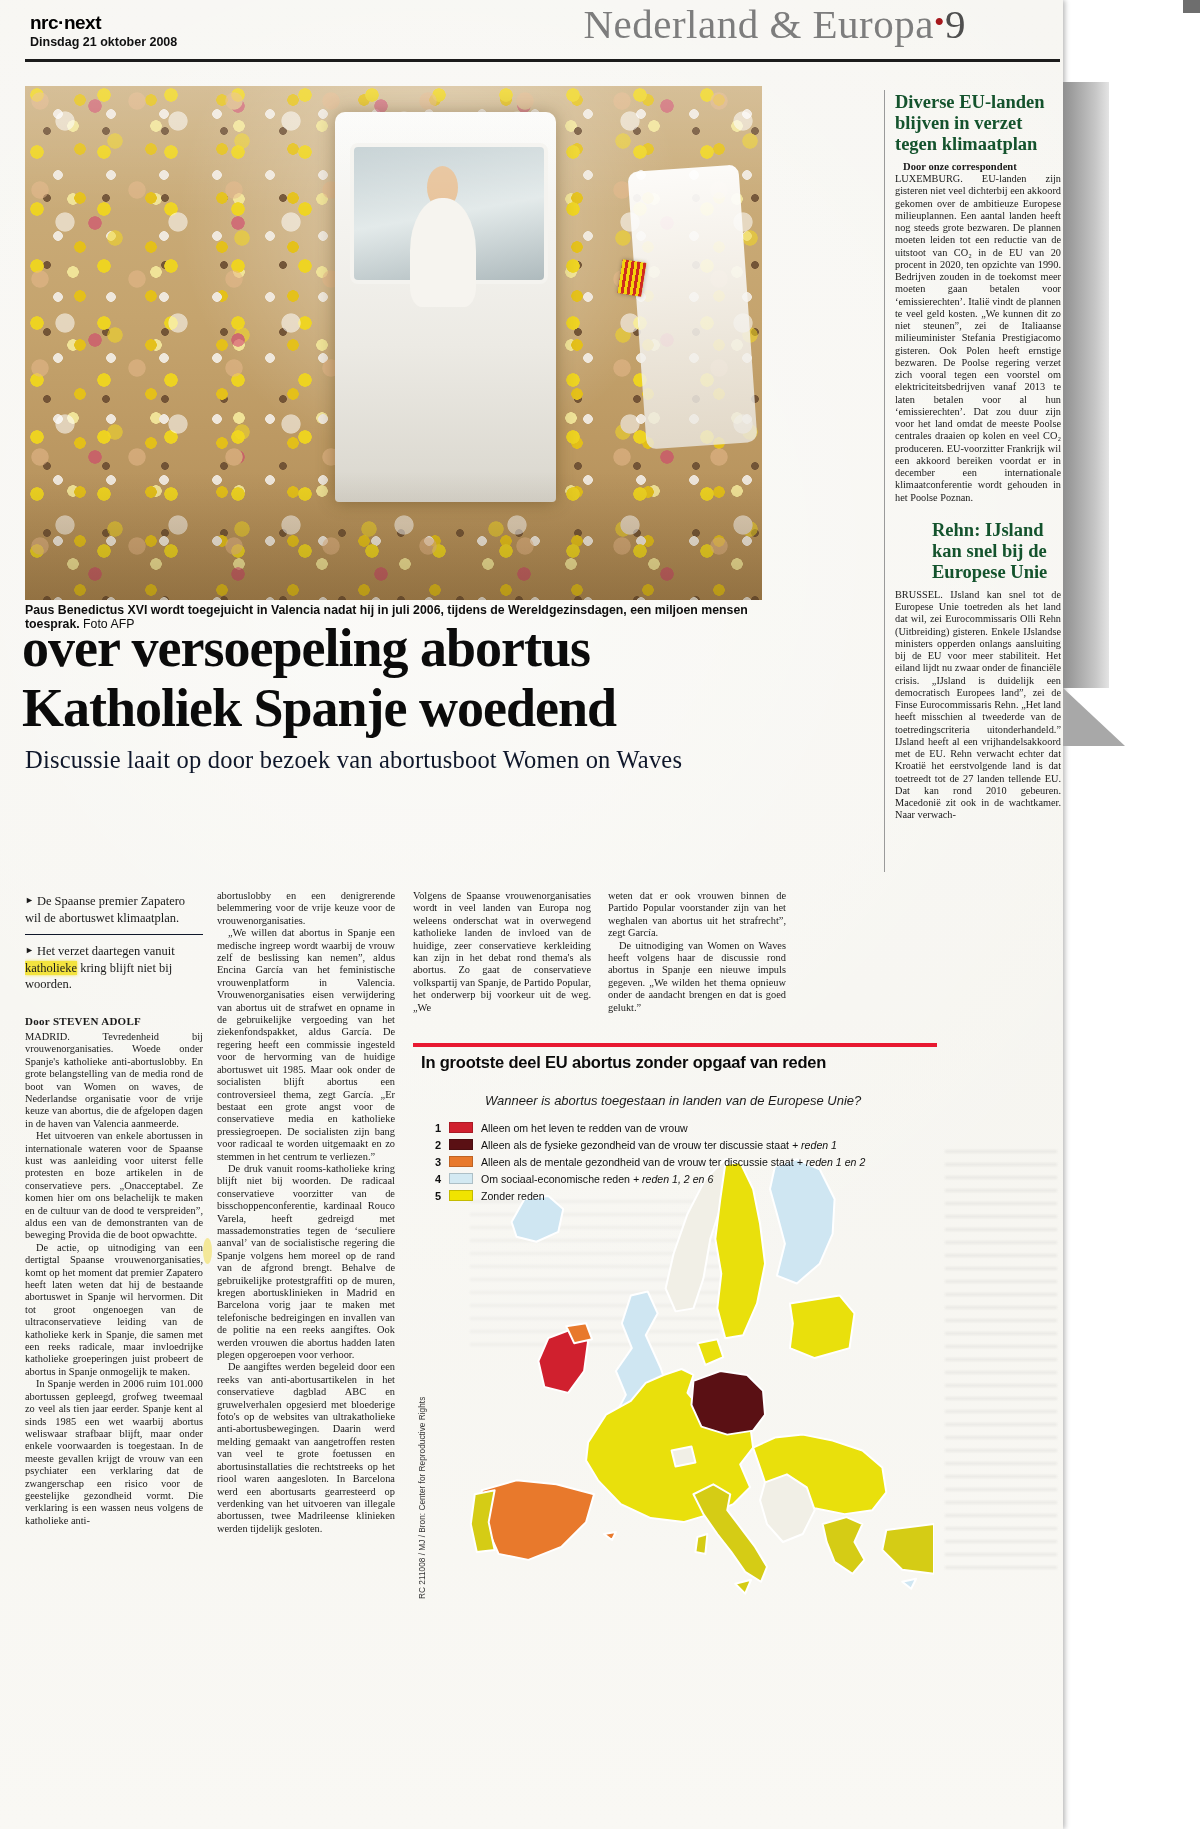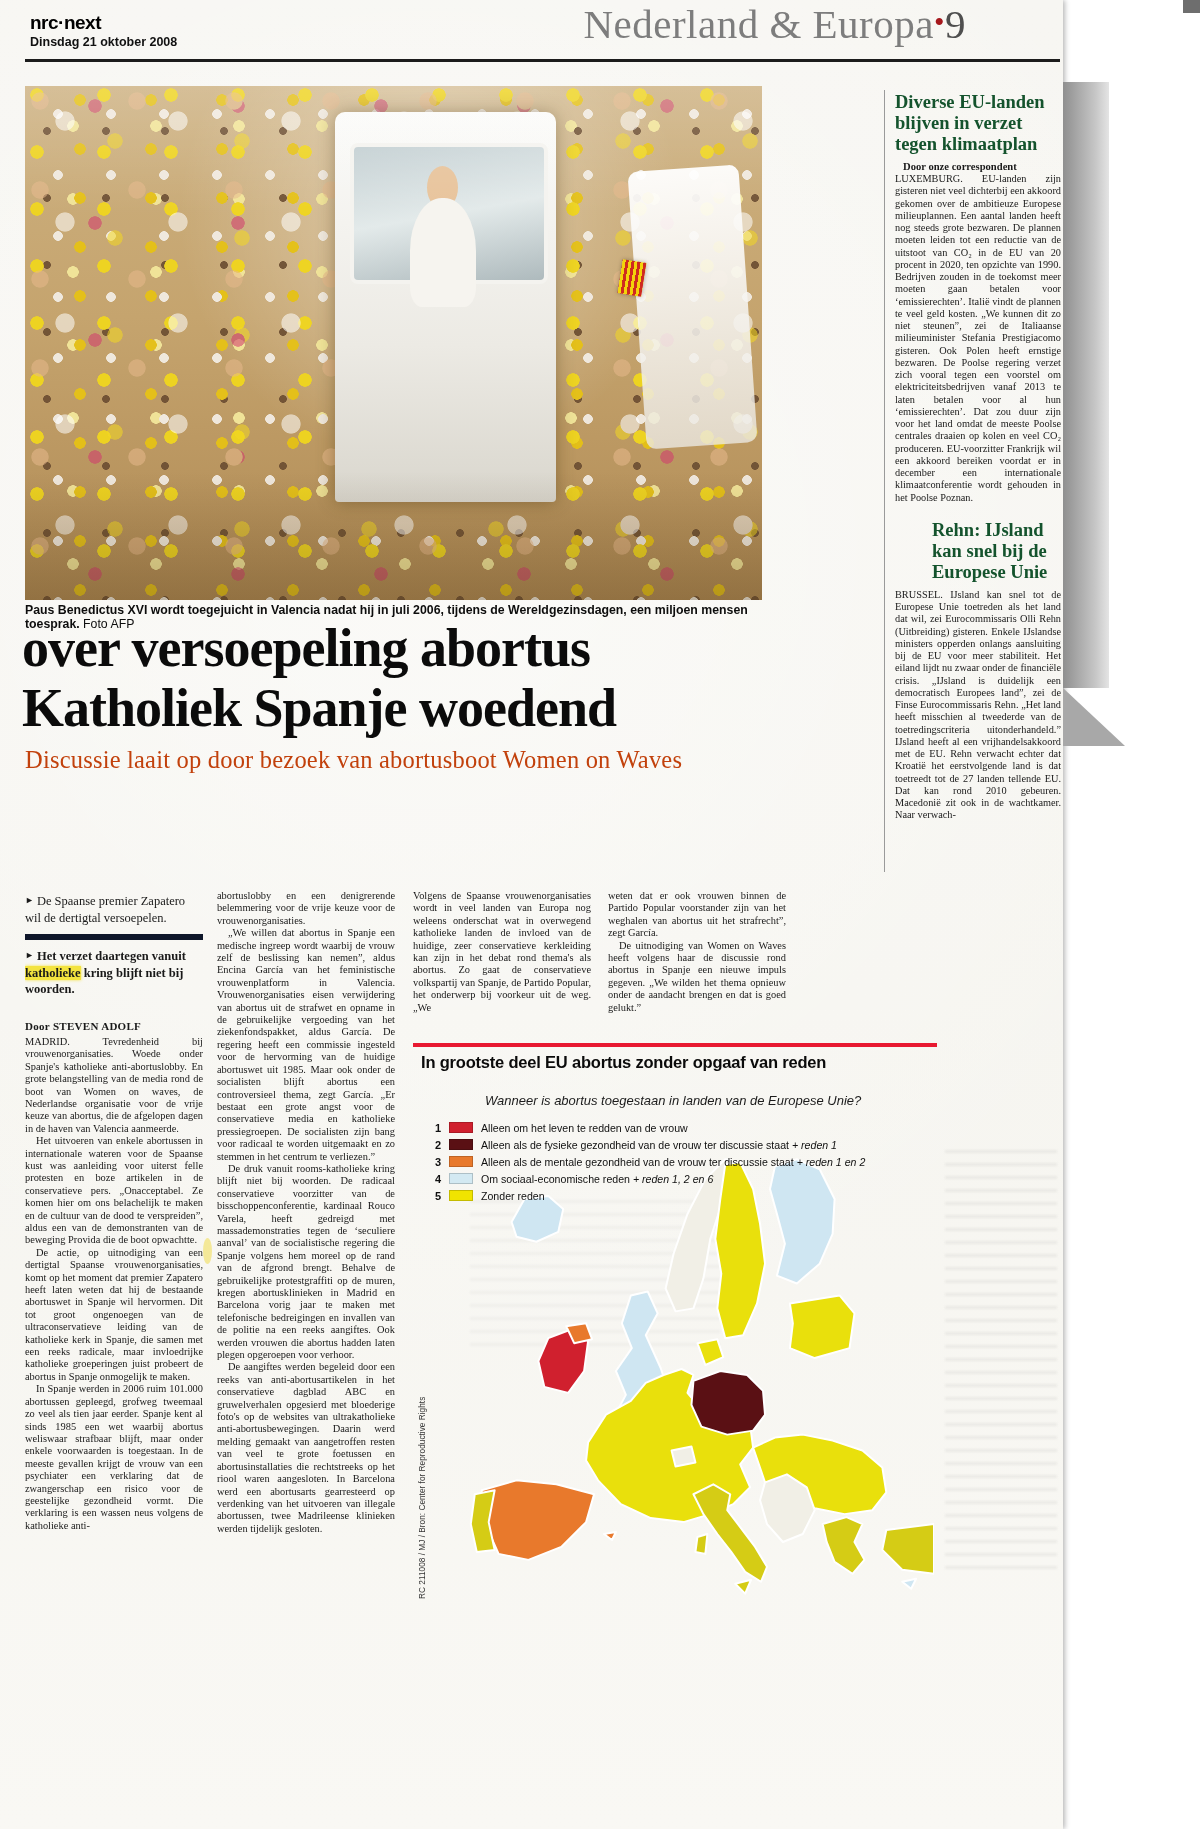--- a/index.html
+++ b/index.html
@@ -67,33 +67,33 @@
   .photo-shade{position:absolute;inset:0;background:linear-gradient(180deg,rgba(255,255,255,.18) 0%,transparent 25%,transparent 75%,rgba(70,50,20,.28) 100%);}
 
   .photo-caption{position:absolute;left:25px;top:603px;width:750px;
     font-family:"Liberation Sans",sans-serif;font-size:12.3px;font-weight:bold;color:#0d0d0d;}
   .photo-caption .credit{font-weight:normal;}
 
   
   .headline{position:absolute;left:22px;top:618px;width:800px;
     font-weight:bold;font-size:54px;line-height:60px;letter-spacing:-1px;color:#0b0b0b;}
   .subheadline{position:absolute;left:25px;top:746px;width:800px;
-    font-size:24.5px;color:#c2410c;letter-spacing:.2px;}
+    font-size:24.5px;color:#0f172a;letter-spacing:.2px;}
 
   
   .col{position:absolute;top:890px;font-size:10.4px;line-height:12.4px;text-align:justify;color:#191919;}
   .col p{margin:0;}
   .col p + p{text-indent:11px;}
   .col1{left:25px;width:178px;height:742px;overflow:hidden;}
   .col2{left:217px;width:178px;height:742px;overflow:hidden;}
   .col3{left:413px;width:178px;}
   .col4{left:608px;width:178px;}
   .bullets{font-size:12.5px;line-height:16.5px;text-align:left;margin-bottom:14px;}
   .bullet-item{padding:2px 0 8px 0;}
-  .bullet-item + .bullet-item{border-top:6px solid #0f172a;padding-top:7px;font-weight:bold;}
+  .bullet-item + .bullet-item{border-top:1px solid #0f172a;padding-top:7px;}
   .bullet-arrow{font-size:9px;vertical-align:2px;margin-right:3px;}
   .hl{background:#f3e33f;box-shadow:0 0 3px #f3e33f;}
   .byline{font-weight:bold;font-size:11px;margin:6px 0 4px 0;text-align:left;letter-spacing:.3px;}
 
   
   .sidebar{position:absolute;left:895px;top:92px;width:166px;}
   .sb-title{font-weight:bold;font-size:18.5px;line-height:21px;color:#14532d;margin:0 0 6px 0;}
   .sb-byline{font-weight:bold;font-size:10.6px;margin:0 0 1px 8px;}
   .sb-body{font-size:10.3px;line-height:12.25px;text-align:justify;margin:0;color:#191919;}
   .sb-title2{margin-top:16px;margin-left:37px;}
@@ -149,21 +149,21 @@
 <div class="photo-caption"><span>Paus Benedictus XVI wordt toegejuicht in Valencia nadat hij in juli 2006, tijdens de Wereldgezinsdagen, een miljoen mensen toesprak. </span><span class="credit">Foto AFP</span></div>
 
 <div class="headline">
   <div>over versoepeling abortus</div>
   <div>Katholiek Spanje woedend</div>
 </div>
 <div class="subheadline">Discussie laait op door bezoek van abortusboot Women on Waves</div>
 
 <div class="col col1">
   <div class="bullets">
-    <div class="bullet-item"><span class="bullet-arrow">►</span><span>De Spaanse premier Zapatero wil de dertigtal versoepelen.</span></div>
+    <div class="bullet-item"><span class="bullet-arrow">►</span><span>De Spaanse premier Zapatero wil de abortuswet klimaatplan.</span></div>
     <div class="bullet-item"><span class="bullet-arrow">►</span><span>Het verzet daartegen vanuit </span><span class="hl">katholieke</span><span> kring blijft niet bij woorden.</span></div>
   </div>
   <div class="byline">Door STEVEN ADOLF</div>
   <p>MADRID. Tevredenheid bij vrouwenorganisaties. Woede onder Spanje's katholieke anti-abortuslobby. En grote belangstelling van de media rond de boot van Women on waves, de Nederlandse organisatie voor de vrije keuze van abortus, die de afgelopen dagen in de haven van Valencia aanmeerde.</p>
   <p>Het uitvoeren van enkele abortussen in internationale wateren voor de Spaanse kust was aanleiding voor uiterst felle protesten en boze artikelen in de conservatieve pers. „Onacceptabel. Ze komen hier om ons belachelijk te maken en de cultuur van de dood te verspreiden”, aldus een van de demonstranten van de beweging Provida die de boot opwachtte.</p>
   <p>De actie, op uitnodiging van een dertigtal Spaanse vrouwenorganisaties, komt op het moment dat premier Zapatero heeft laten weten dat hij de bestaande abortuswet in Spanje wil hervormen. Dit tot groot ongenoegen van de ultraconservatieve leiding van de katholieke kerk in Spanje, die samen met een reeks radicale, maar invloedrijke katholieke groeperingen juist probeert de abortus in Spanje onmogelijk te maken.</p>
   <p>In Spanje werden in 2006 ruim 101.000 abortussen gepleegd, grofweg tweemaal zo veel als tien jaar eerder. Spanje kent al sinds 1985 een wet waarbij abortus weliswaar strafbaar blijft, maar onder enkele voorwaarden is toegestaan. In de meeste gevallen krijgt de vrouw van een psychiater een verklaring dat de zwangerschap een risico voor de geestelijke gezondheid vormt. Die verklaring is een wassen neus volgens de katholieke anti-</p>
 </div>
 
 <div class="col col2">

